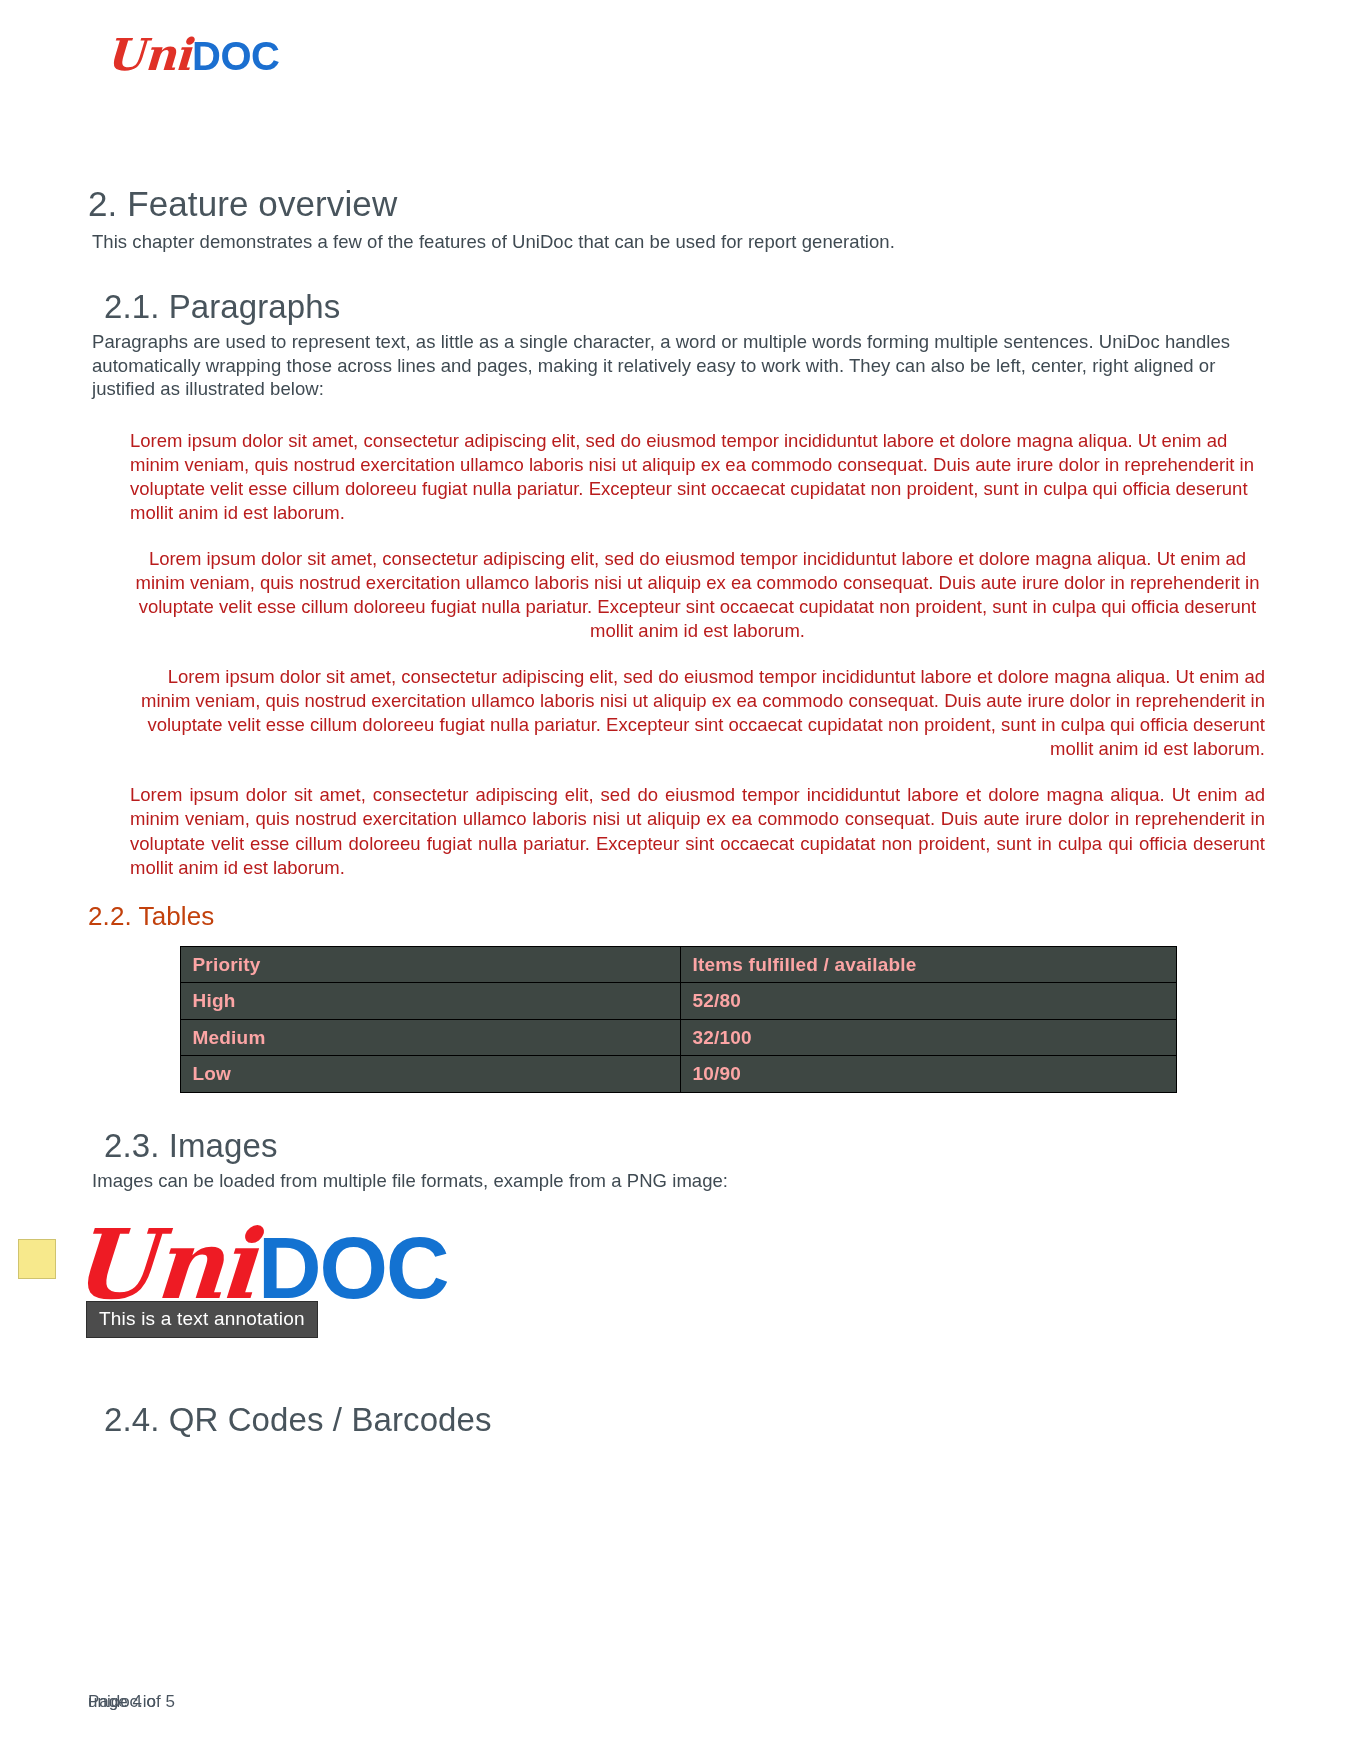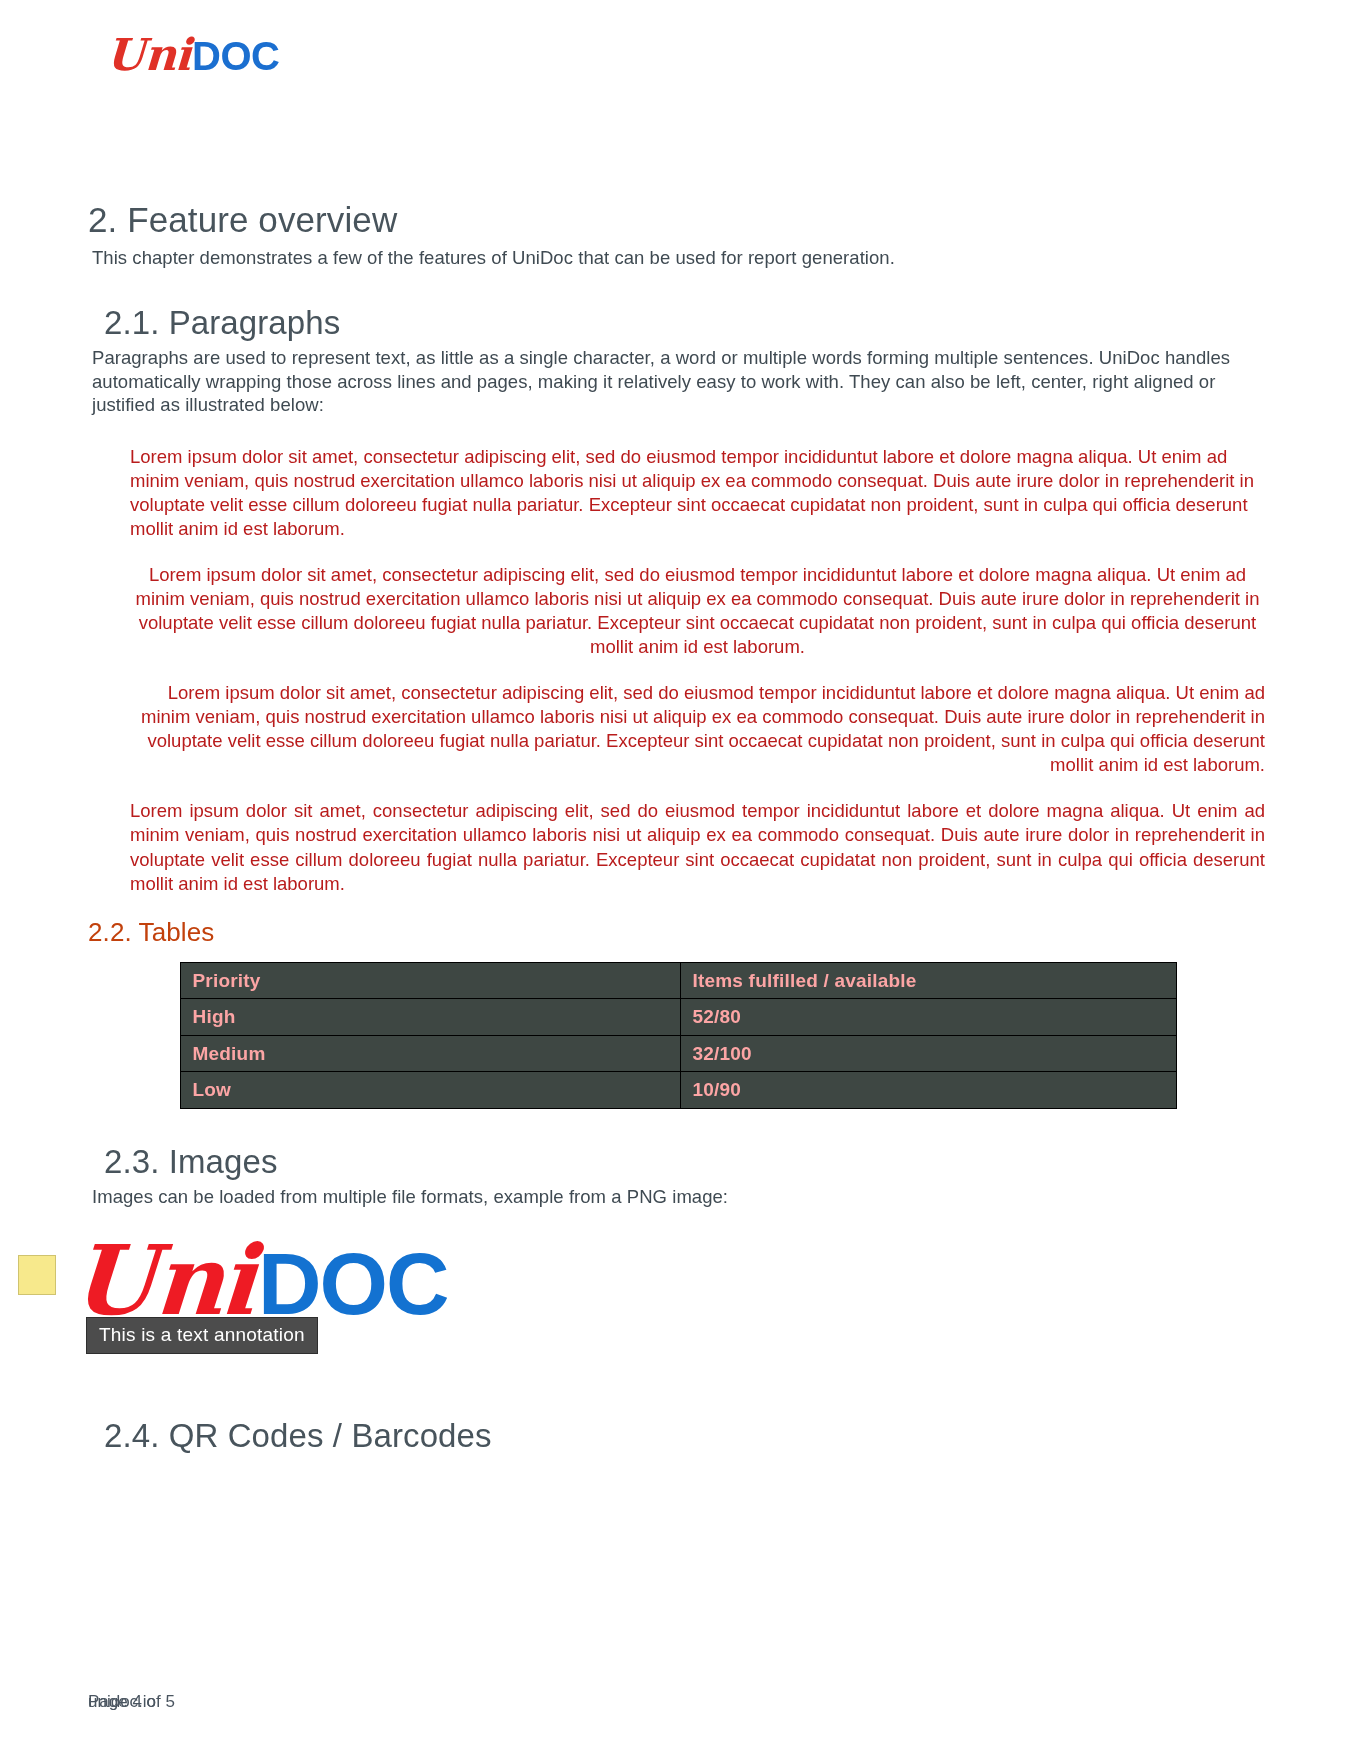--- a/index.html
+++ b/index.html
@@ -55,21 +55,21 @@
     color: #1b6fd0;
     letter-spacing: -0.5px;
     margin-left: -2px;
   }
 
   
   .content {
     position: absolute;
     left: 88px;
     right: 88px;
-    top: 200px;
+    top: 184px;
   }
 
   h1.sec {
     font-size: 35px;
     font-weight: 400;
     color: #48545c;
     margin: 0 0 6px 0;
     line-height: 1.15;
     letter-spacing: 0.1px;
   }

